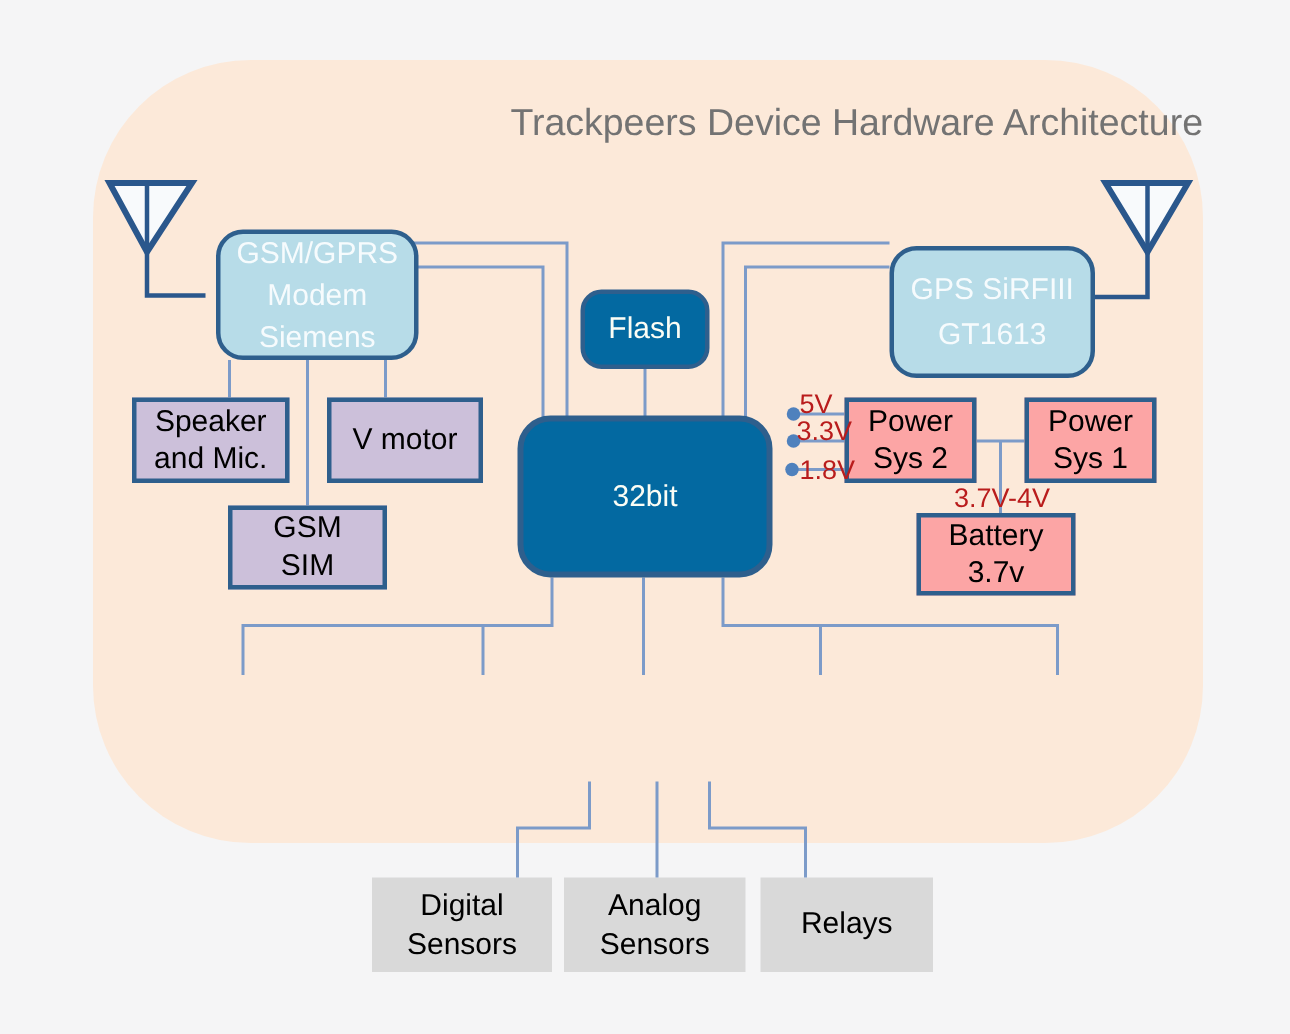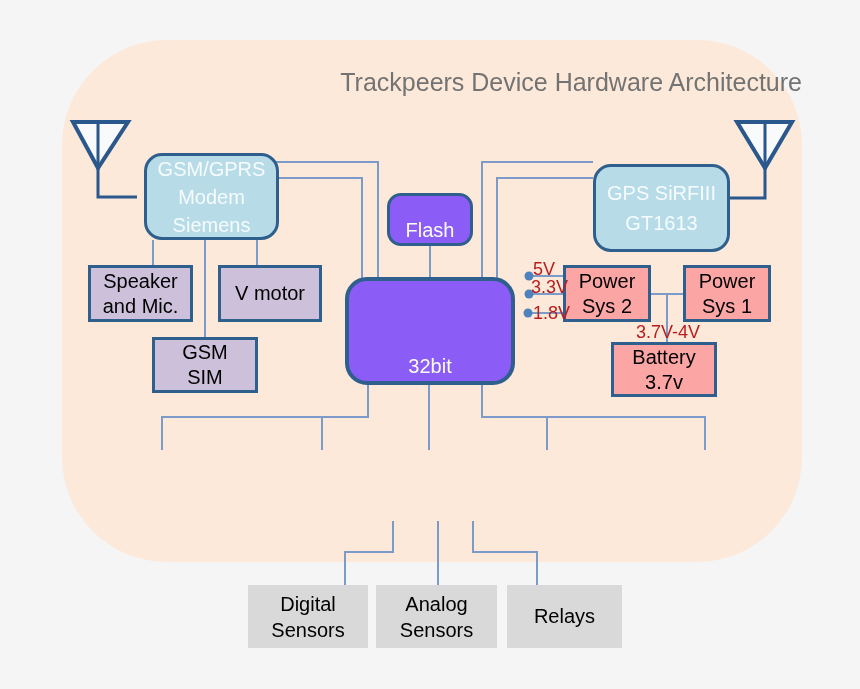--- a/index.html
+++ b/index.html
@@ -20,21 +20,21 @@
     letter-spacing:0px;
   }
   svg.wires-under{position:absolute;left:0;top:0;z-index:1;}
   svg.wires-over{position:absolute;left:0;top:0;z-index:3;pointer-events:none;}
   .block{
     position:absolute;box-sizing:border-box;z-index:2;
     display:flex;flex-direction:column;align-items:center;justify-content:center;
     text-align:center;font-size:20px;line-height:25px;color:#000;
   }
   .blue{background:#b7dce8;border:3px solid #2e5f8d;color:#f6fbfd;}
-  .green{background:#8b5cf6;border:3px solid #2e5f8d;color:#fbfdf5;justify-content:flex-end;}
+  .green{background:#0369a1;border:3px solid #2e5f8d;color:#fbfdf5;}
   .purple{background:#ccc0da;border:3px solid #2e5f8d;}
   .greyb{background:#fca5a5;border:3px solid #2e5f8d;}
   .greyp{background:#d9d9d9;border:none;}
   .r18{border-radius:18px;}
   .r14{border-radius:14px;}
   .r22{border-radius:22px;}
   .bus{
     position:absolute;left:82px;top:447px;width:690px;height:83px;z-index:2;
     background:#aacfdd;border:4px solid #2e5f8d;outline:2px solid #aacfdd;
     box-sizing:border-box;display:flex;justify-content:space-between;align-items:center;

